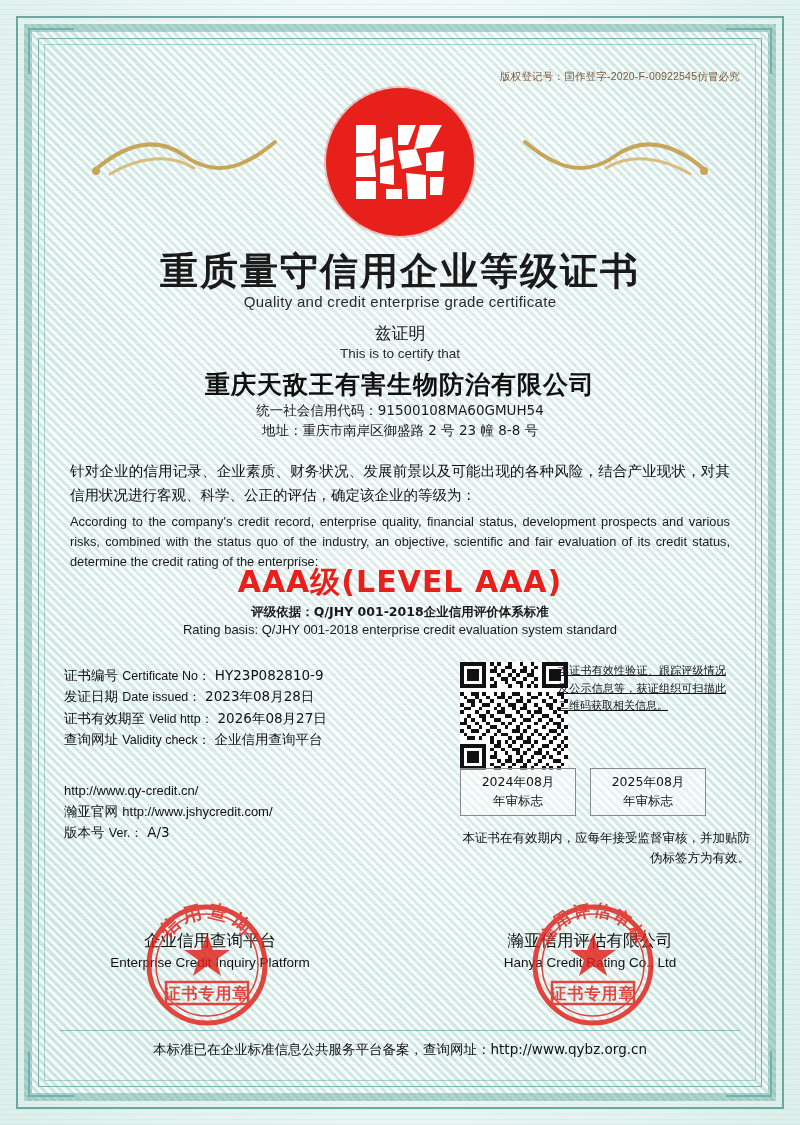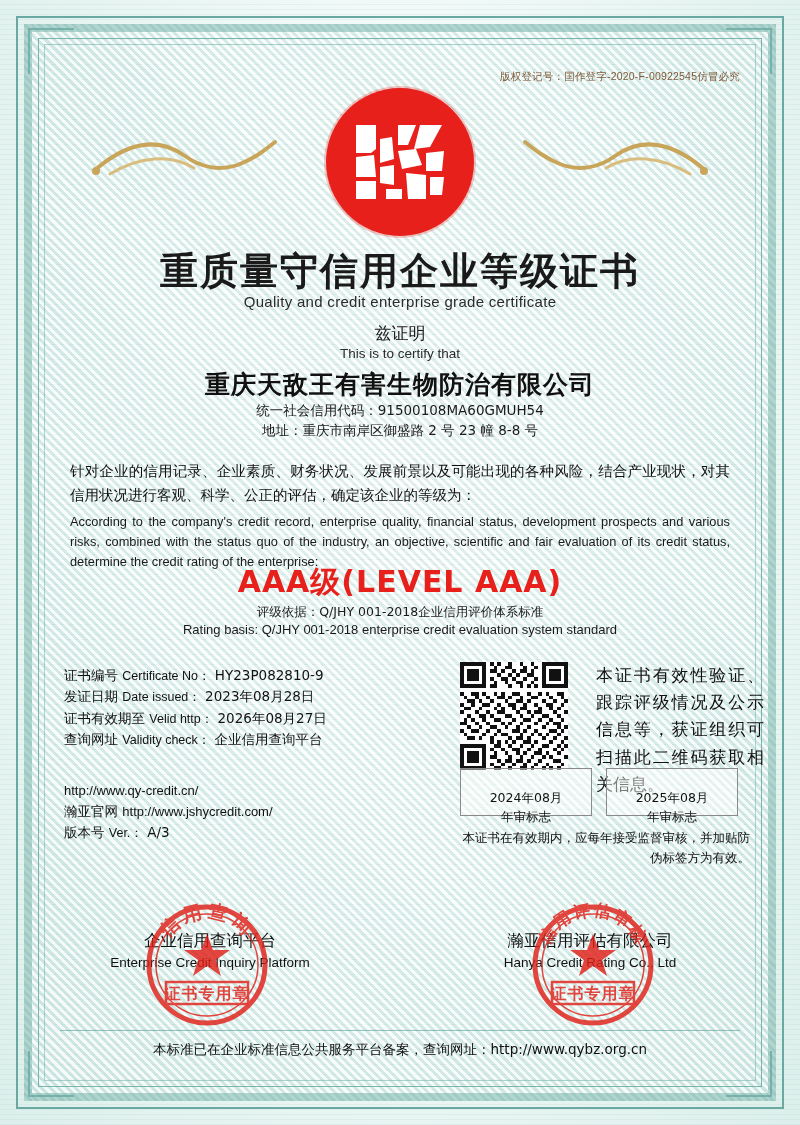--- a/index.html
+++ b/index.html
@@ -210,20 +210,21 @@
     font-family: "DejaVu Sans", "Liberation Sans", sans-serif;
   }
   .basis-cn {
     position: absolute;
     top: 554px;
     left: 0; right: 0;
     text-align: center;
     font-size: 12.5px;
     color: #1a1a1a;
     font-family: "DejaVu Sans", "Liberation Sans", sans-serif;
+    font-weight: bold;
   }
   .basis-en {
     position: absolute;
     top: 572px;
     left: 0; right: 0;
     text-align: center;
     font-size: 13px;
     color: #1a1a1a;
   }
 
@@ -249,46 +250,47 @@
     left: 410px;
     width: 108px;
     height: 108px;
     background: #fff;
   }
   .qr svg { display: block; }
 
   .qr-note {
     position: absolute;
     top: 612px;
-    left: 546px;
+    left: 508px;
     width: 168px;
-    font-size: 17px;
+    font-size: 11px;
     line-height: 1.6;
     color: #111;
     text-align: justify;
     font-family: "DejaVu Sans", "Liberation Sans", sans-serif;
+    text-decoration: underline;
   }
 
   .seal-boxes {
     position: absolute;
     top: 718px;
     left: 410px;
     width: 290px;
     display: flex;
     gap: 14px;
   }
   .seal-box {
-    width: 132px;
+    width: 116px;
     height: 48px;
     border: 1px solid #8a8a8a;
     text-align: center;
     font-size: 12.5px;
     color: #111;
     line-height: 1.5;
-    padding-top: 20px;
+    padding-top: 4px;
     box-sizing: border-box;
     background: rgba(255,255,255,0.45);
     font-family: "DejaVu Sans", "Liberation Sans", sans-serif;
   }
   .annual-note {
     position: absolute;
     top: 778px;
     left: 410px;
     width: 290px;
     font-size: 12.5px;

